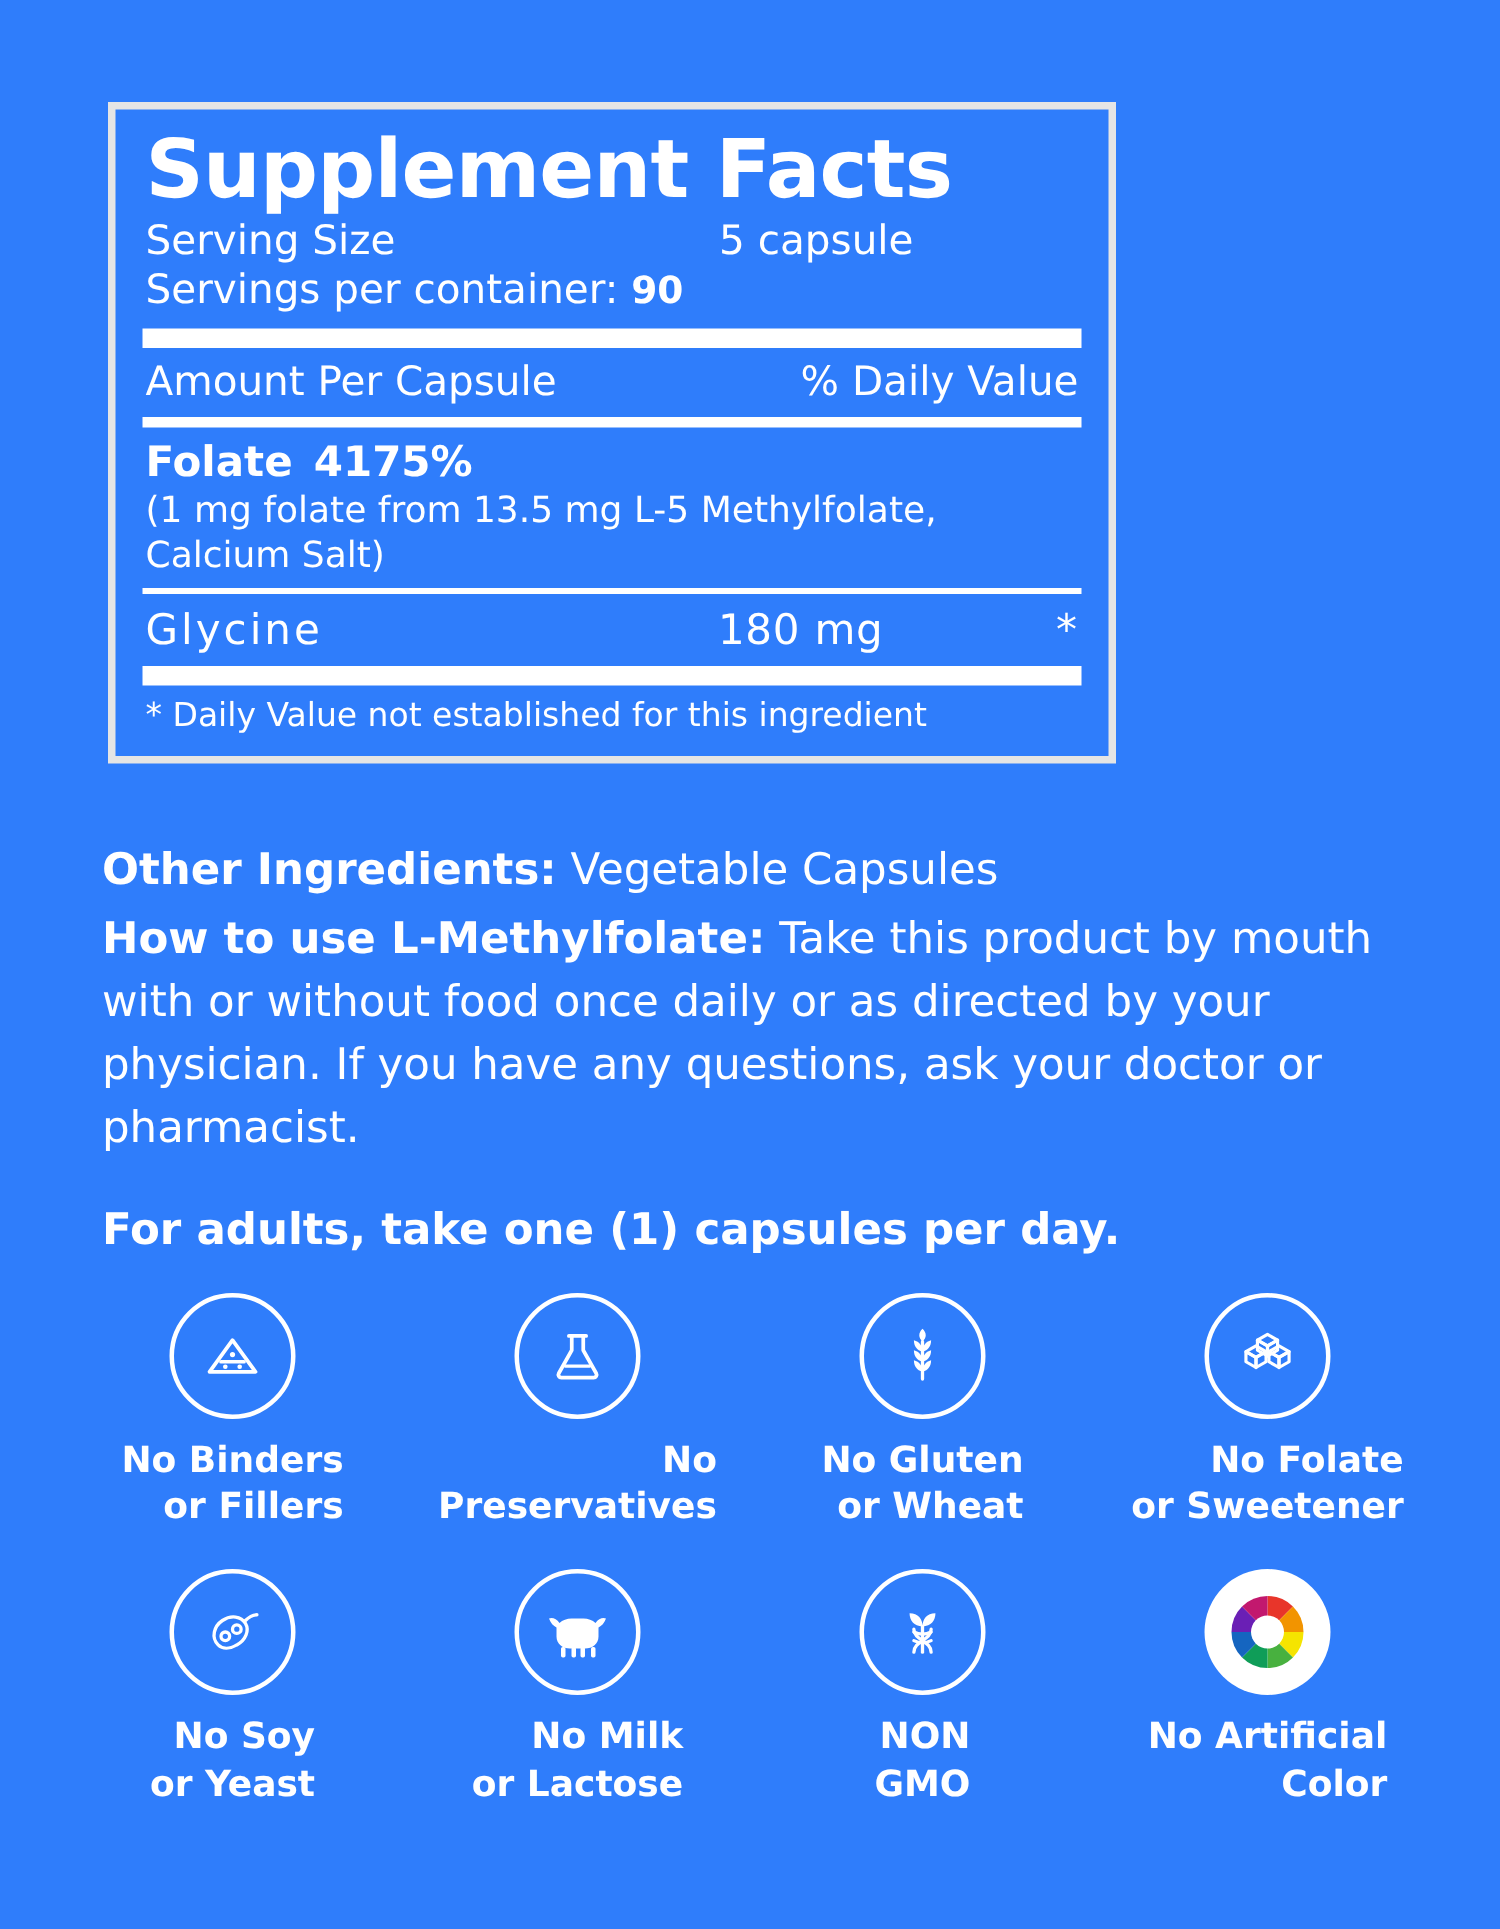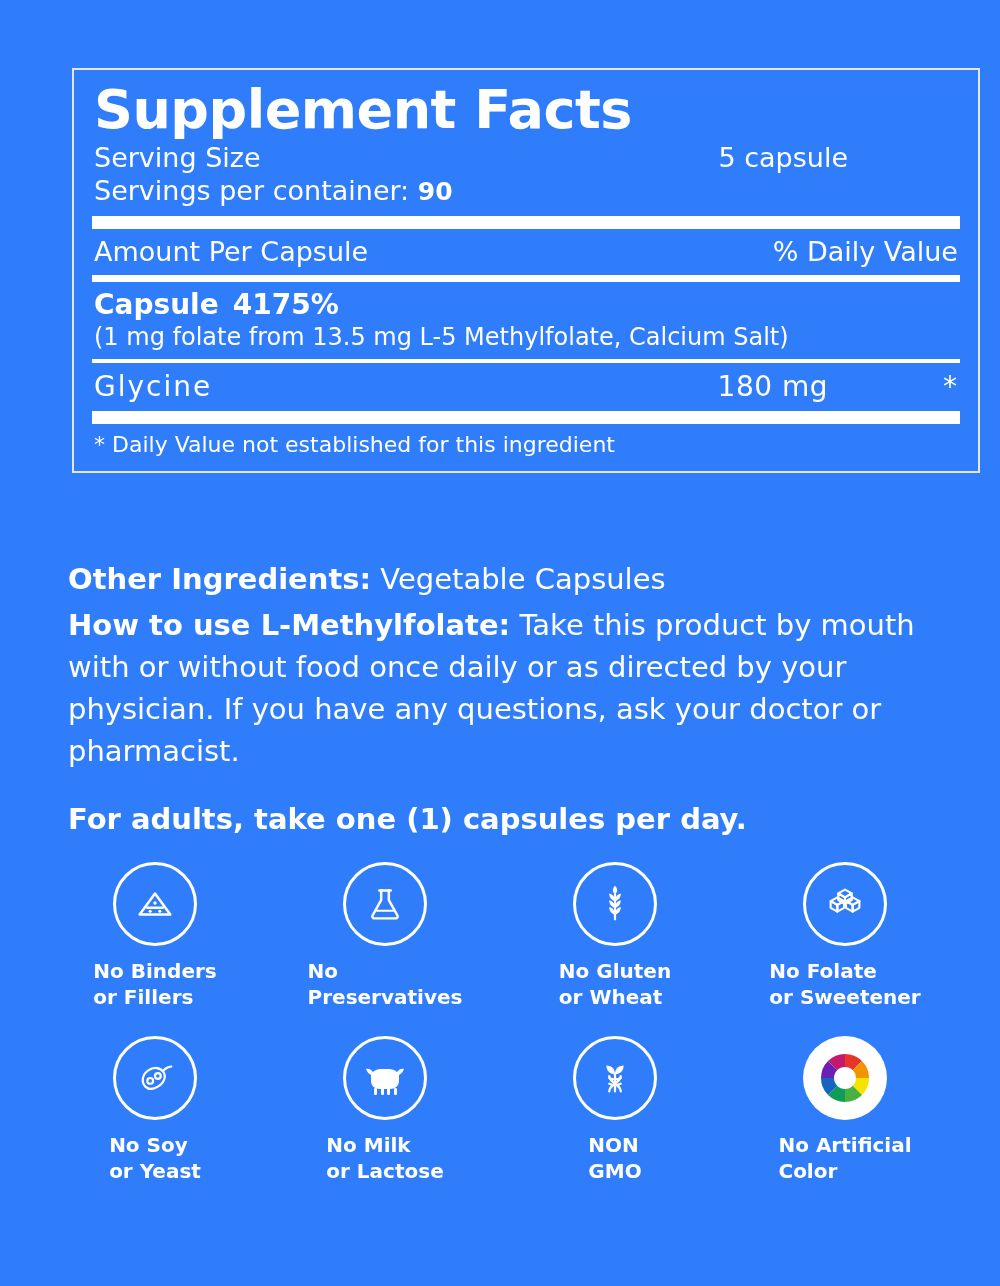--- a/index.html
+++ b/index.html
@@ -19,23 +19,23 @@
     width: 1000px;
     height: 1286px;
     box-sizing: border-box;
   }
 
   
   .facts-panel {
     position: absolute;
     left: 72px;
     top: 68px;
-    width: 908px;
+    width: 672px;
     box-sizing: border-box;
-    border: 2px solid #e5e5e5;
+    border: 5px solid #e5e5e5;
     padding: 8px 18px 14px 18px;
   }
   .facts-title {
     font-size: 54px;
     font-weight: bold;
     letter-spacing: -0.5px;
     line-height: 1.05;
     margin: 4px 0 2px 2px;
   }
   .row {
@@ -147,22 +147,22 @@
     align-items: center;
     justify-content: center;
     box-sizing: border-box;
   }
   .icon-circle.filled {
     border: none;
     background: #ffffff;
   }
   .icon-label {
     margin-top: 12px;
-    text-align: left;
-    font-size: 20px;
+    text-align: right;
+    font-size: 24px;
     font-weight: bold;
     line-height: 1.3;
     white-space: pre-line;
   }
 </style>
 </head>
 <body>
 
 <div class="page">
 
@@ -183,21 +183,21 @@
     <div class="bar-thick"></div>
 
     <div class="row">
       <span class="left">Amount Per Capsule</span>
       <span class="right">% Daily Value</span>
     </div>
 
     <div class="bar-med"></div>
 
     <div class="nutrient-row">
-      <span class="name">Capsule</span>
+      <span class="name">Folate</span>
       <span class="dv">4175%</span>
     </div>
     <div class="sub-note">(1 mg folate from 13.5 mg L-5 Methylfolate, Calcium Salt)</div>
 
     <div class="bar-thin"></div>
 
     <div class="nutrient-row glycine-row">
       <span class="name">Glycine</span>
       <span class="amt">180 mg</span>
       <span class="dv">*</span>

